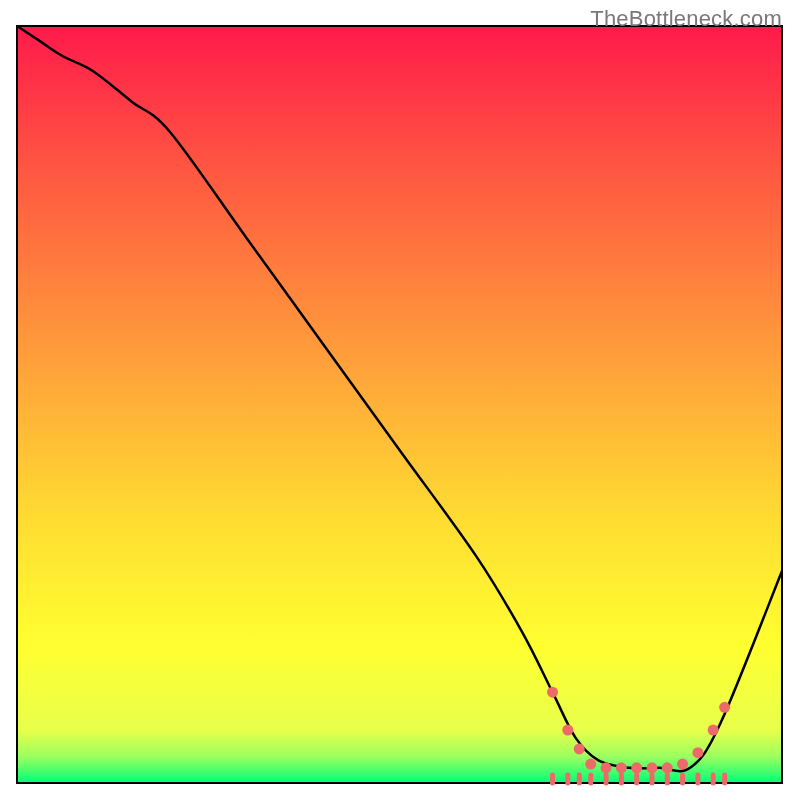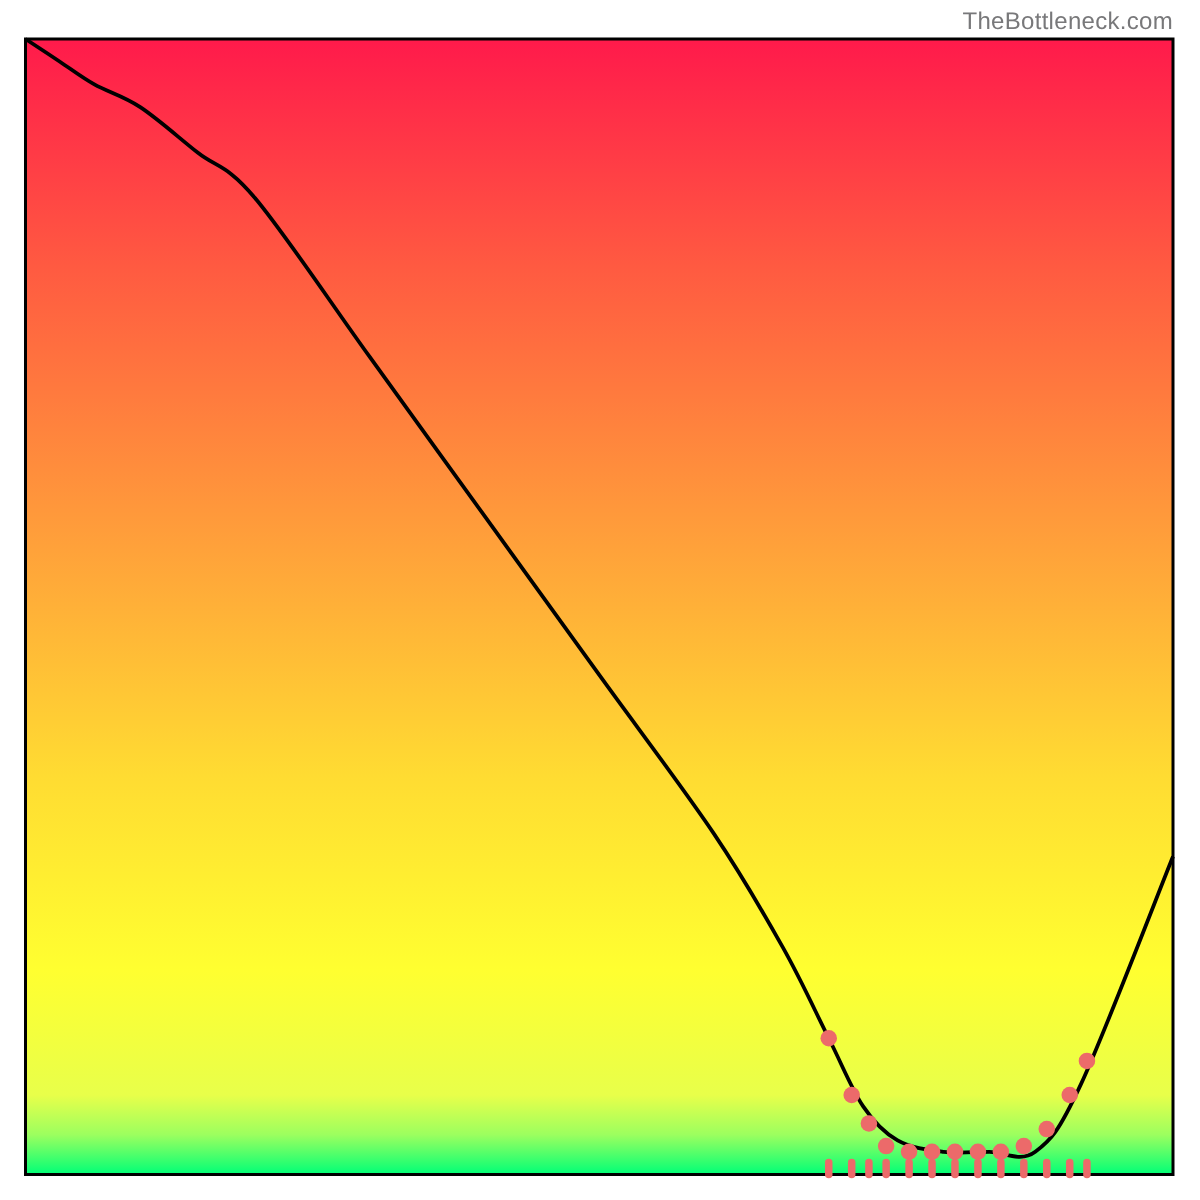--- a/index.html
+++ b/index.html
@@ -14,21 +14,21 @@
     position: absolute;
     top: 0;
     left: 0;
     width: 800px;
     height: 800px;
   }
   .watermark {
     position: absolute;
     top: 6px;
     right: 18px;
-    font-size: 16px;
+    font-size: 22px;
     color: #78787a;
     font-weight: 500;
     letter-spacing: 0.2px;
   }
   svg { display: block; }
 </style>
 </head>
 <body>
 
 <div class="chart-container">

